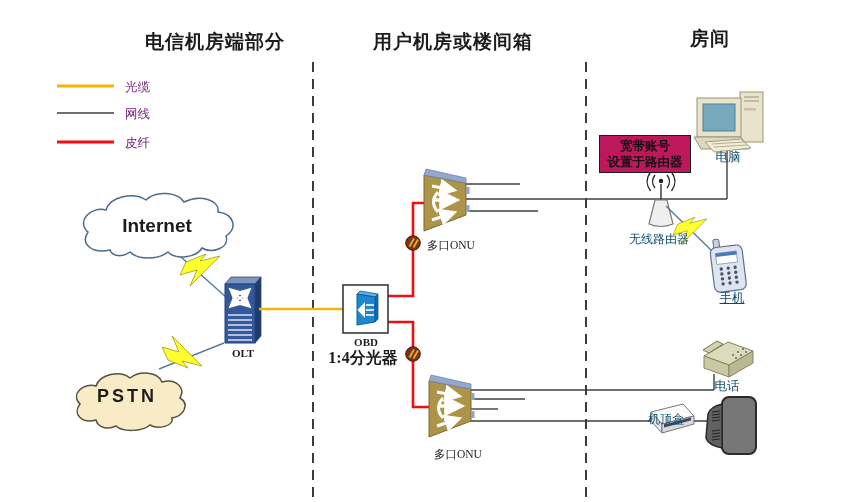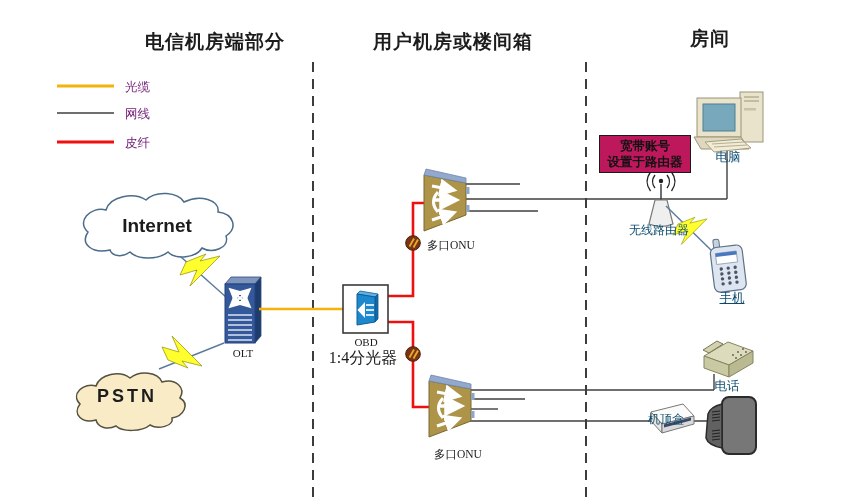--- a/index.html
+++ b/index.html
@@ -11,21 +11,21 @@
   }
   html,body{margin:0;padding:0;background:#fff;}
   #stage{position:relative;width:854px;height:502px;background:#fff;overflow:hidden;
          font-family:"Liberation Serif",serif;}
   #stage svg{position:absolute;left:0;top:0;}
   .label{position:absolute;white-space:nowrap;color:#1c1c1c;}
   .hdr{font-size:19px;font-weight:bold;transform:translateX(-50%);letter-spacing:1px;}
   .legend-lab{font-size:12.5px;color:#701a75;}
   .cloud-lab{font-family:"Liberation Sans",sans-serif;font-weight:bold;transform:translateX(-50%);text-align:right;}
   .dev-lab{font-size:12.5px;transform:translateX(-50%);color:#0c4a6e;}
-  .sm-bold{font-weight:normal;font-size:11px;transform:translateX(-50%);}
+  .sm-bold{font-weight:bold;font-size:11px;transform:translateX(-50%);}
   .callout{position:absolute;left:599px;top:99px;width:90px;height:36px;
            border:1.6px solid #1a1a1a;background:#be185d;display:flex;flex-direction:column;
            align-items:center;justify-content:center;font-weight:bold;font-size:12.5px;
            line-height:16px;color:#111;margin-top:36px;}
   .l-optical{stroke:var(--optical_yellow);}
   .l-eth{stroke:var(--ethernet_gray);}
   .l-red{stroke:var(--drop_fiber_red);}
   .l-div{stroke:var(--divider_gray);}
   .bolt{fill:var(--bolt_yellow);stroke:#9a9a10;stroke-width:0.8;}
   .cloudline{stroke:#5b7b9b;stroke-width:1.4;}
@@ -221,21 +221,21 @@
 
 <div class="label cloud-lab" style="left:157px;top:215px;font-size:19px;">Internet</div>
 <div class="label cloud-lab" style="left:127px;top:386px;font-size:18px;letter-spacing:3px;">PSTN</div>
 
 <div class="label sm-bold" style="left:243px;top:347px;">OLT</div>
 <div class="label sm-bold" style="left:366px;top:336px;">OBD</div>
 <div class="label sm-bold" style="left:363px;top:348px;font-size:16px;">1:4分光器</div>
 <div class="label" style="left:427px;top:238px;font-size:11.5px;">多口ONU</div>
 <div class="label" style="left:434px;top:447px;font-size:11.5px;">多口ONU</div>
 <div class="label dev-lab" style="left:728px;top:149px;">电脑</div>
-<div class="label dev-lab" style="left:659px;top:222px;font-size:12px;">无线路由器</div>
+<div class="label dev-lab" style="left:659px;top:231px;font-size:12px;">无线路由器</div>
 <div class="label dev-lab" style="left:732px;top:290px;text-decoration:underline;">手机</div>
 <div class="label dev-lab" style="left:727px;top:378px;">电话</div>
 <div class="label dev-lab" style="left:666px;top:411px;font-size:12px;">机顶盒</div>
 
 <div class="callout">
   <span>宽带账号</span>
   <span>设置于路由器</span>
 </div>
 
 </div>

